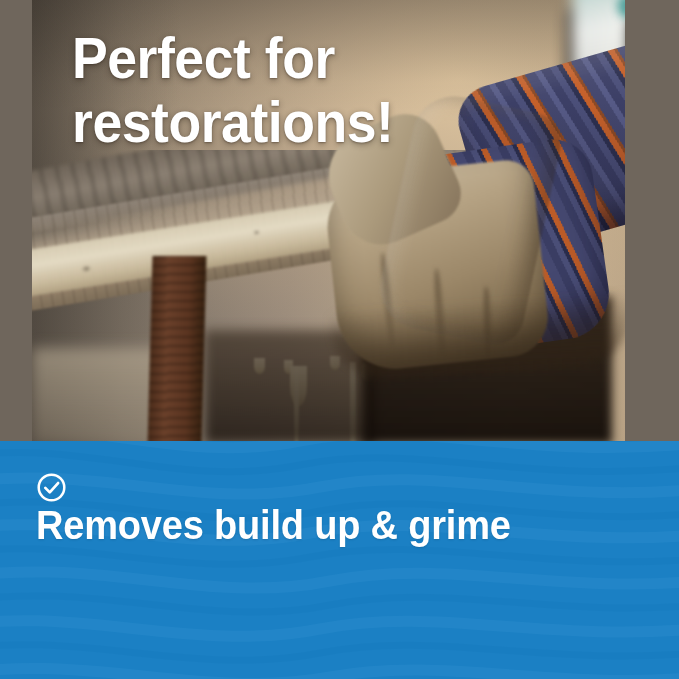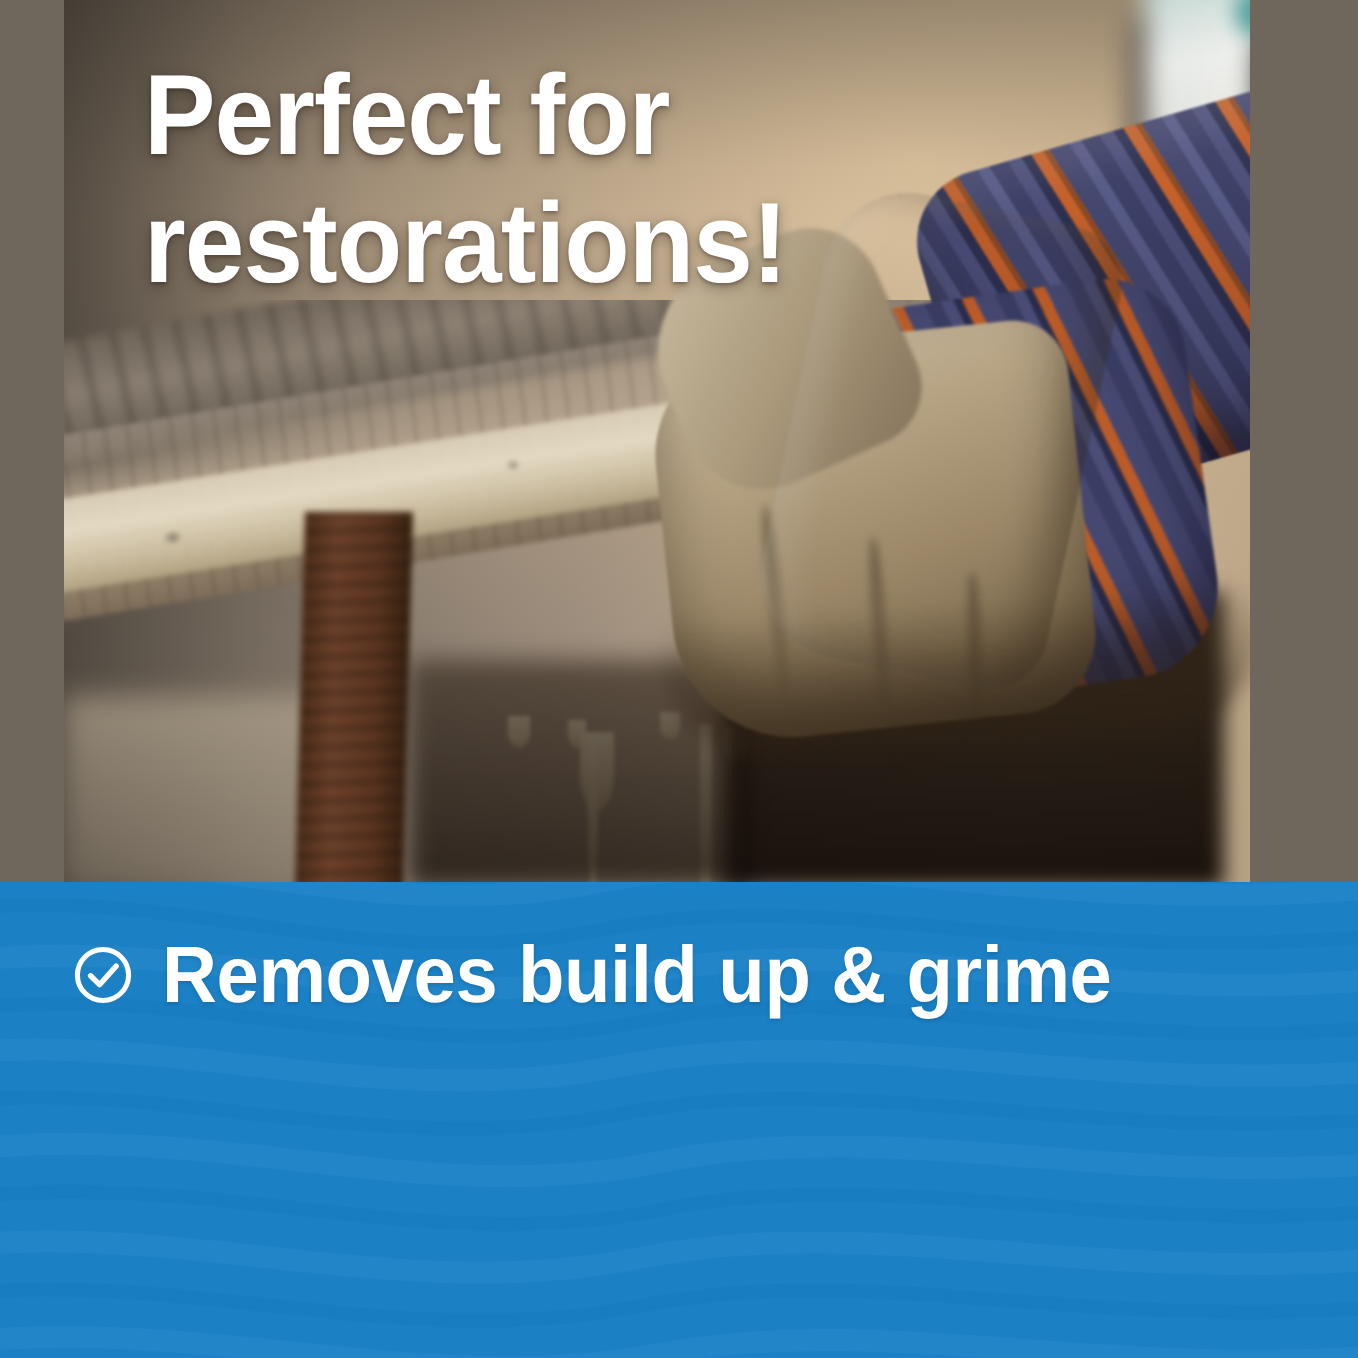--- a/index.html
+++ b/index.html
@@ -350,21 +350,21 @@
   }
   .bullet {
     position: absolute;
     display: flex;
     align-items: flex-start;
     color: #ffffff;
   }
   .bullet.b1 { left: 36px; top: 466px; }
   .bullet.b2 { left: 36px; top: 548px; }
   .bullet.b1, .bullet.b2 { top: auto; }
-  .bullet.b1 { top: 25px; }
+  .bullet.b1 { top: 25px; flex-direction: column; }
   .bullet.b2 { top: 107px; }
 
   .check-icon {
     width: 31px;
     height: 31px;
     flex: 0 0 31px;
     margin-top: 6px;
     margin-right: 14px;
   }
   .check-icon svg { display: block; width: 31px; height: 31px; }

